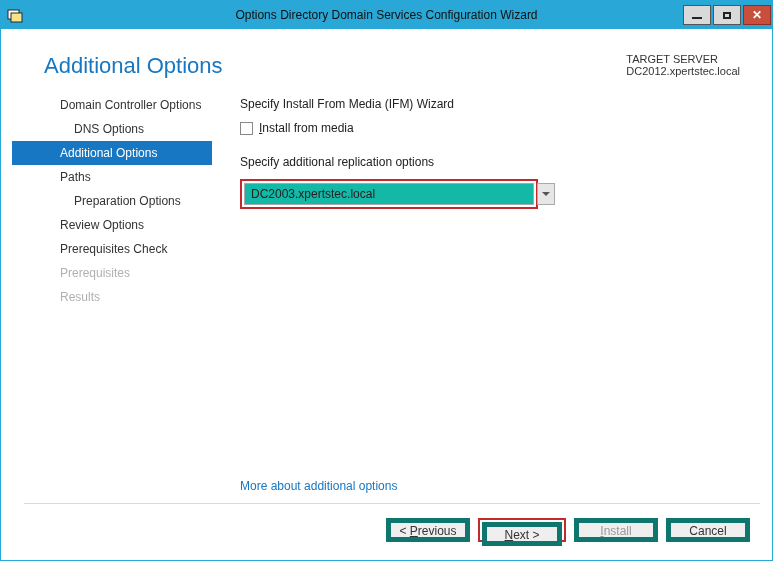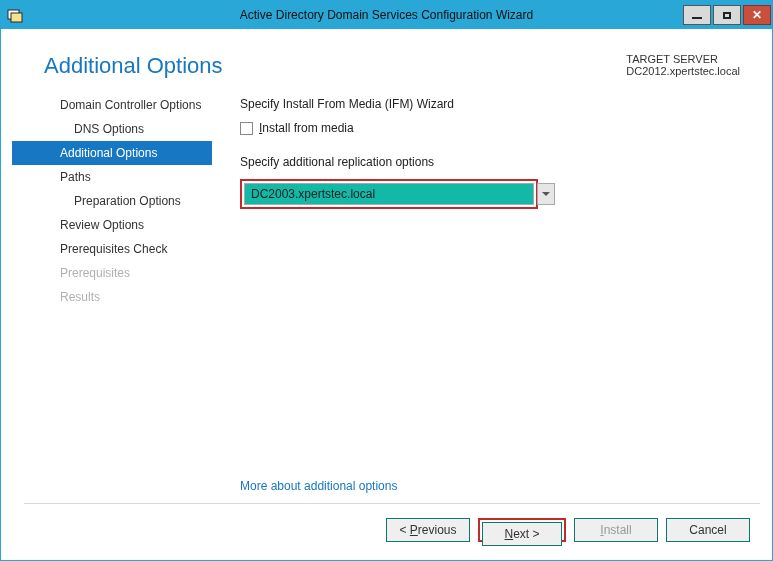--- a/index.html
+++ b/index.html
@@ -170,21 +170,21 @@
   }
   .footer{
     padding: 14px 22px 18px 22px;
     display:flex;
     justify-content:flex-end;
     gap:8px;
   }
   .btn{
     min-width:84px;
     height:24px;
-    border:1px solid #0f766e;
+    border:5px solid #0f766e;
     background:#efefef;
     font-size:12px;
     color:#333;
     cursor:pointer;
   }
   .btn.disabled{color:#9a9a9a; cursor:default;}
   .btn.emph-wrap{
     border:2px solid #c02c2c;
     padding:2px;
     background:#fff;
@@ -198,21 +198,21 @@
 
 <div class="window">
 
   <div class="titlebar">
     <span class="icon">
       <svg viewBox="0 0 16 16">
           <rect x="1" y="3" width="11" height="9" fill="#fff" stroke="#2b2b2b"></rect>
           <rect x="4" y="6" width="11" height="9" fill="#f4e38b" stroke="#2b2b2b"></rect>
         </svg>
     </span>
-    <div class="title">Active Directory Domain Services Configuration Wizard</div>
+    <div class="title">Options Directory Domain Services Configuration Wizard</div>
     <div class="win-controls">
       <div class="win-btn">
           <span class="min-glyph"></span>
         </div>
       <div class="win-btn">
           <span class="max-glyph"></span>
         </div>
       <div class="win-btn close">
           <span class="x-glyph">✕</span>
         </div>

